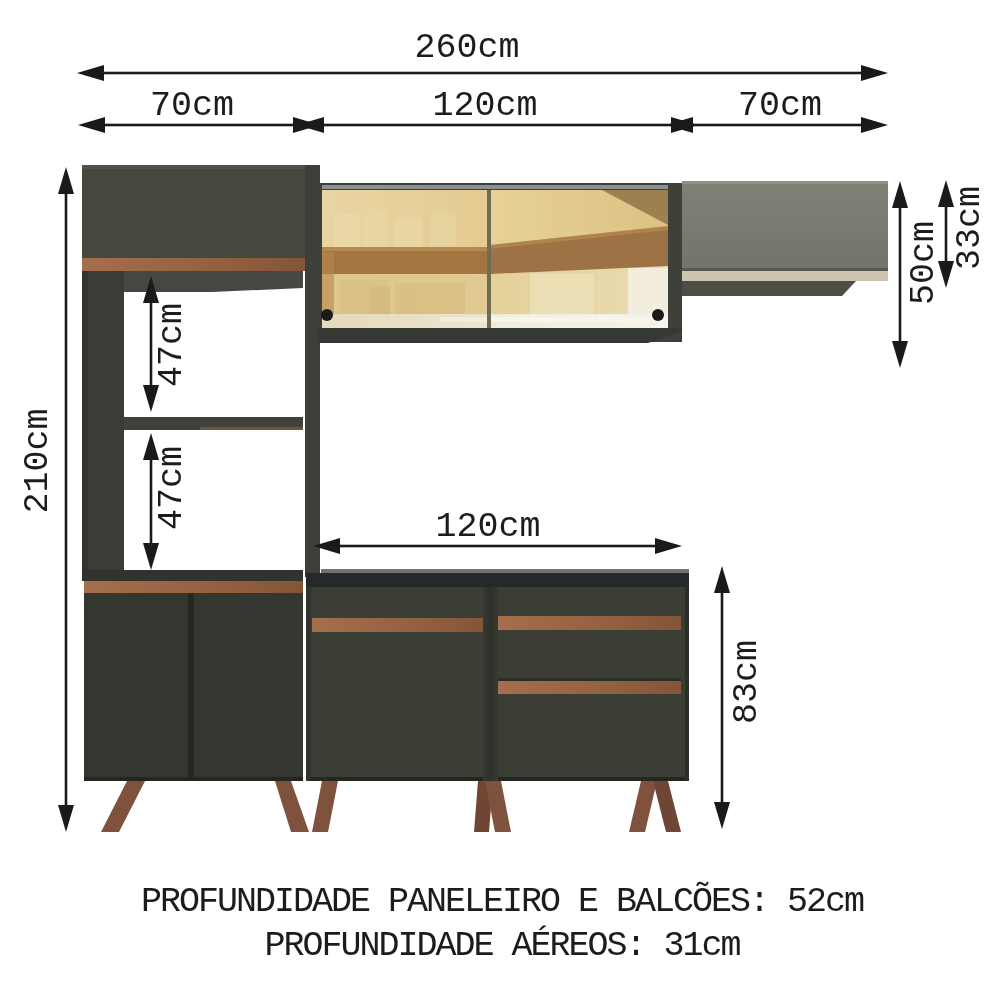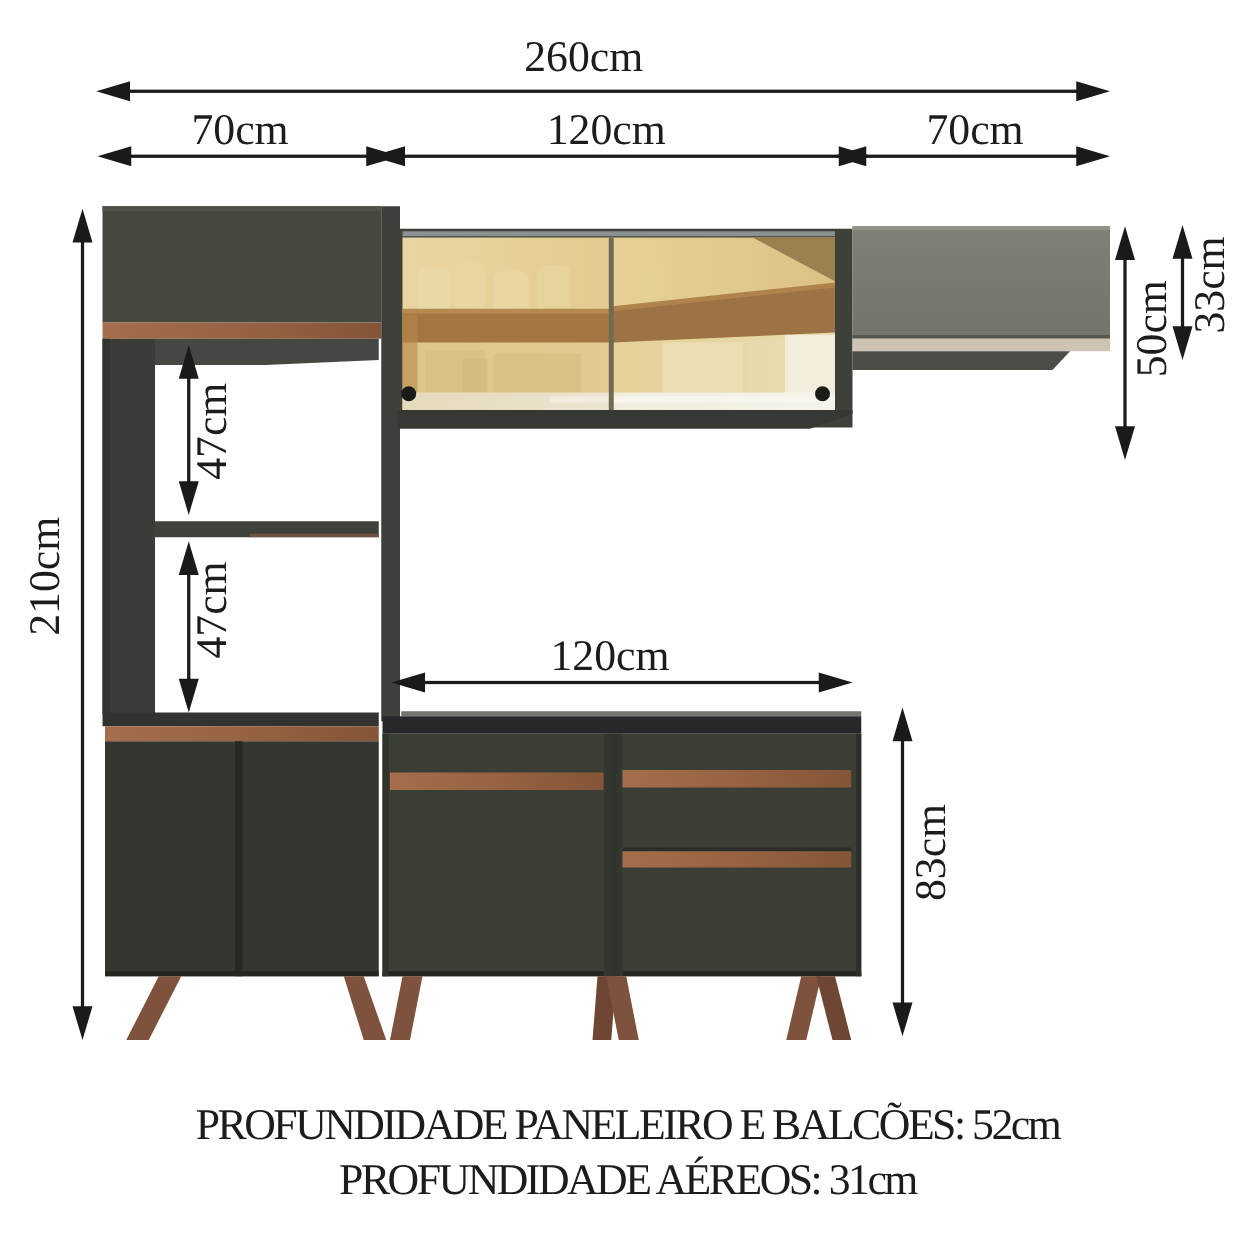--- a/index.html
+++ b/index.html
@@ -1,17 +1,17 @@
 <!DOCTYPE html>
 <html><head>
 <meta charset="utf-8">
 <style>
   html,body{margin:0;padding:0;background:#ffffff;}
   .page{width:1000px;height:1000px;position:relative;background:#ef4444;
-        font-family:Liberation Serif, serif;}
+        font-family:Liberation Mono, monospace;}
   svg{position:absolute;left:0;top:0;}
   text{fill:#1c1c1c;}
 </style>
 </head>
 <body>
 <div class="page">
 <svg width="1000" height="1000" viewBox="0 0 1000 1000">
 <defs>
   <linearGradient id="woodH" x1="0" y1="0" x2="1" y2="0">
     <stop offset="0" stop-color="#a56e4c"></stop>

